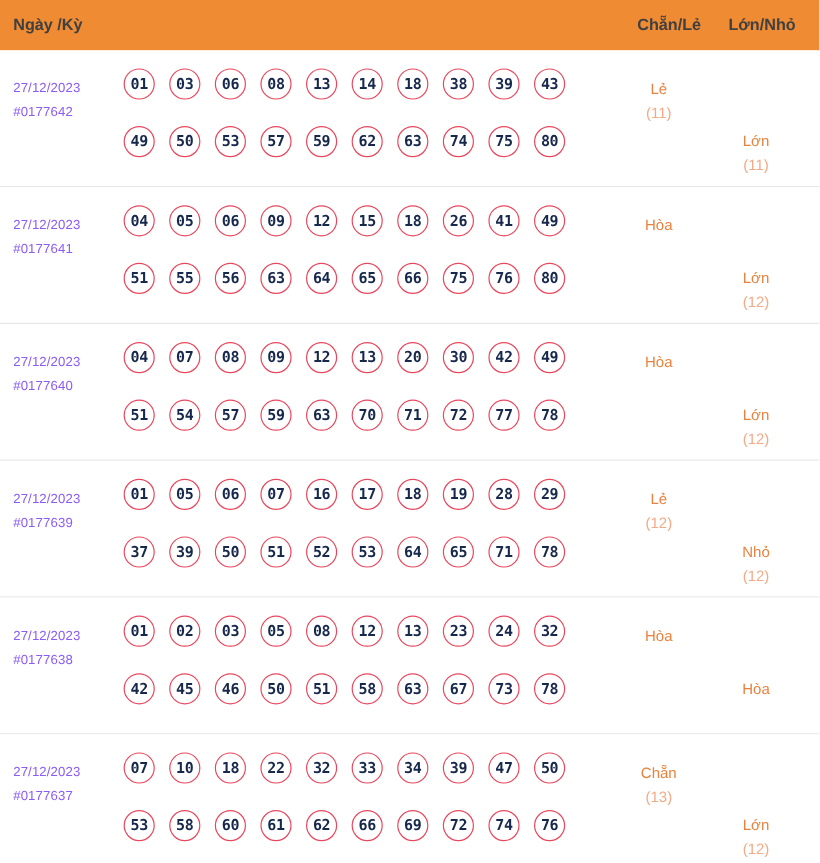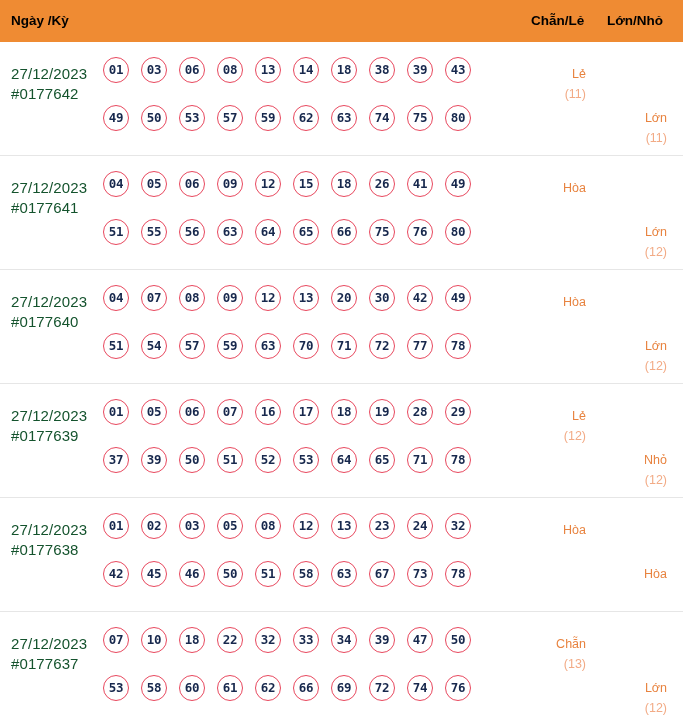--- a/index.html
+++ b/index.html
@@ -33,21 +33,21 @@
   }
 
   .table-header .th {
     position: absolute;
     top: 0;
     height: 42px;
     line-height: 42px;
     font-size: 13.5px;
     font-weight: bold;
     white-space: nowrap;
-    color: #000000;
+    color: #404040;
   }
 
   .th-date   { left: 11px; }
   .th-result { left: 104px; margin-top: 44px; }
   .th-oddeven{ left: 531px; text-align: right; }
   .th-bigsmall{ left: 607px; }
 
   
   .row {
     position: relative;
@@ -60,23 +60,23 @@
   .col-date {
     position: absolute;
     left: 11px;
     top: 22px;
     width: 88px;
   }
 
   .date-text,
   .draw-id {
     display: block;
-    font-size: 15px;
+    font-size: 11px;
     line-height: 20px;
-    color: #14532d;
+    color: #8b5cf6;
     white-space: nowrap;
     letter-spacing: 0.1px;
   }
 
   .col-result {
     position: absolute;
     left: 103px;
     top: 15px;
     width: 400px;
   }
@@ -103,21 +103,21 @@
     vertical-align: top;
     letter-spacing: -0.3px;
   }
   .ball:last-child { margin-right: 16px; }
 
   .col-oddeven,
   .col-bigsmall {
     position: absolute;
     top: 22px;
     width: 74px;
-    text-align: right;
+    text-align: center;
   }
   .col-oddeven  { left: 512px; }
   .col-bigsmall { left: 593px; margin-top: 44px; }
 
   .verdict-label {
     display: block;
     font-size: 12.5px;
     line-height: 20px;
     color: #e8833f;
     white-space: nowrap;

